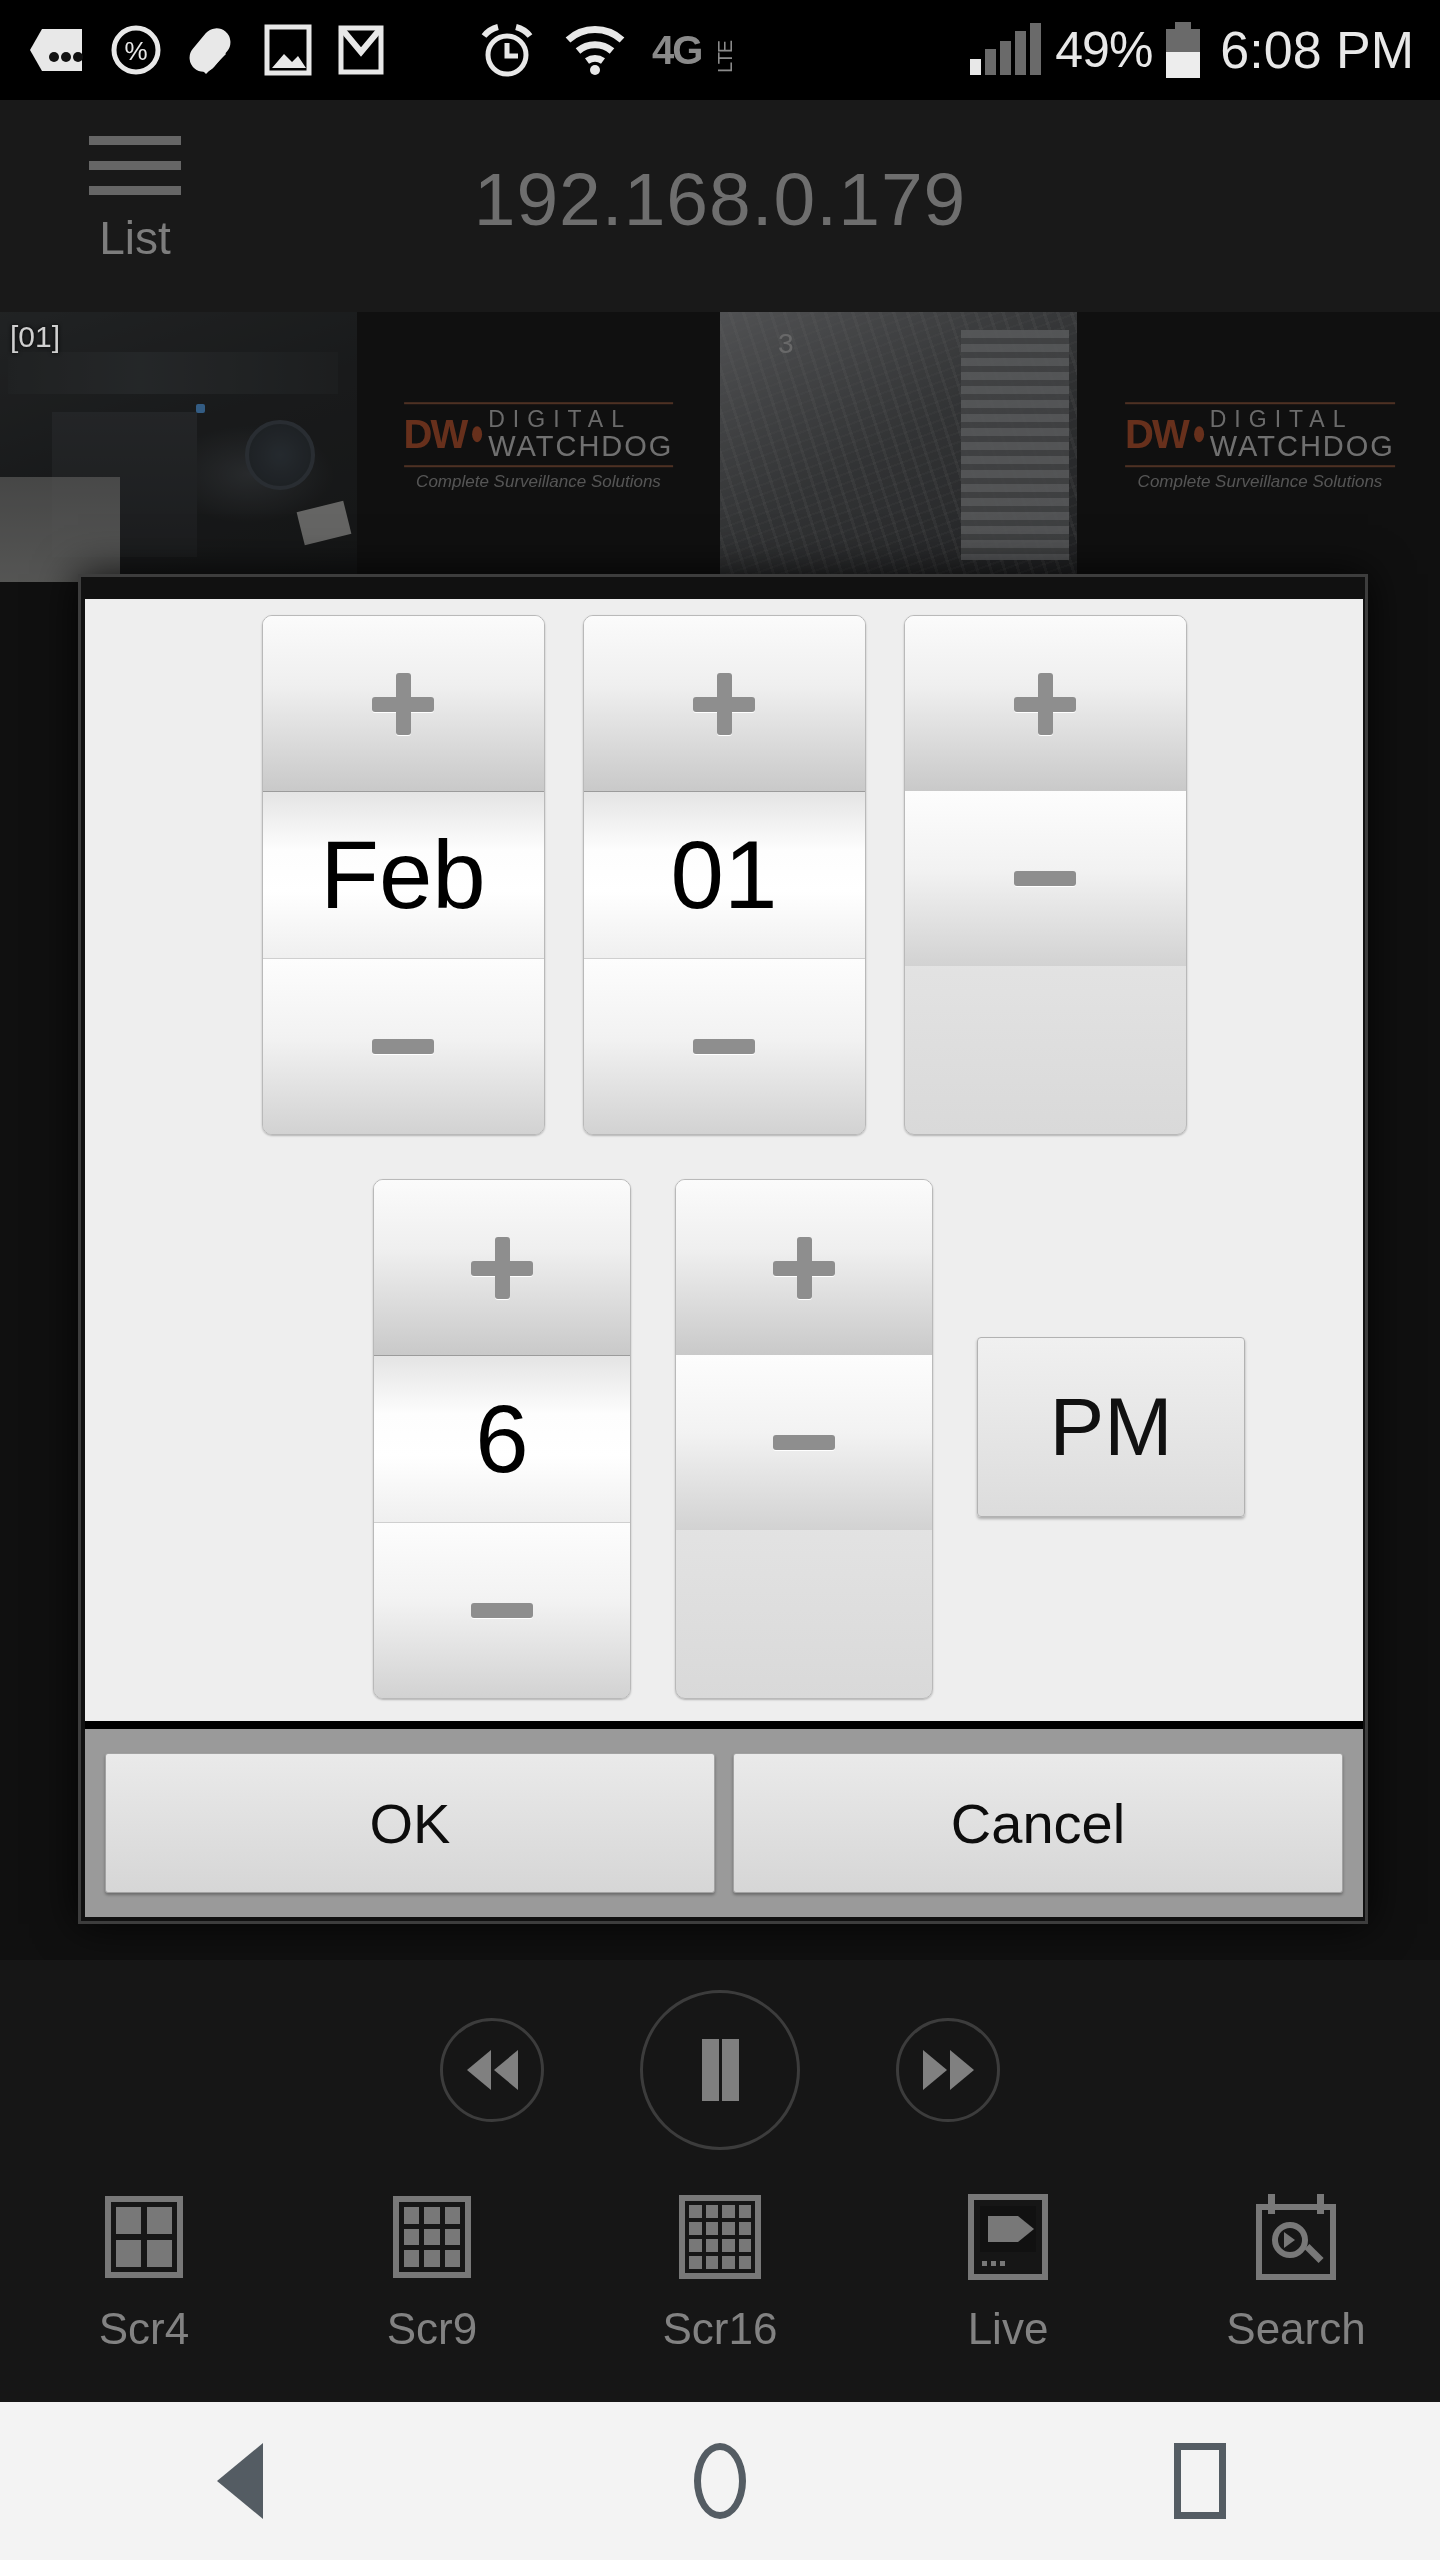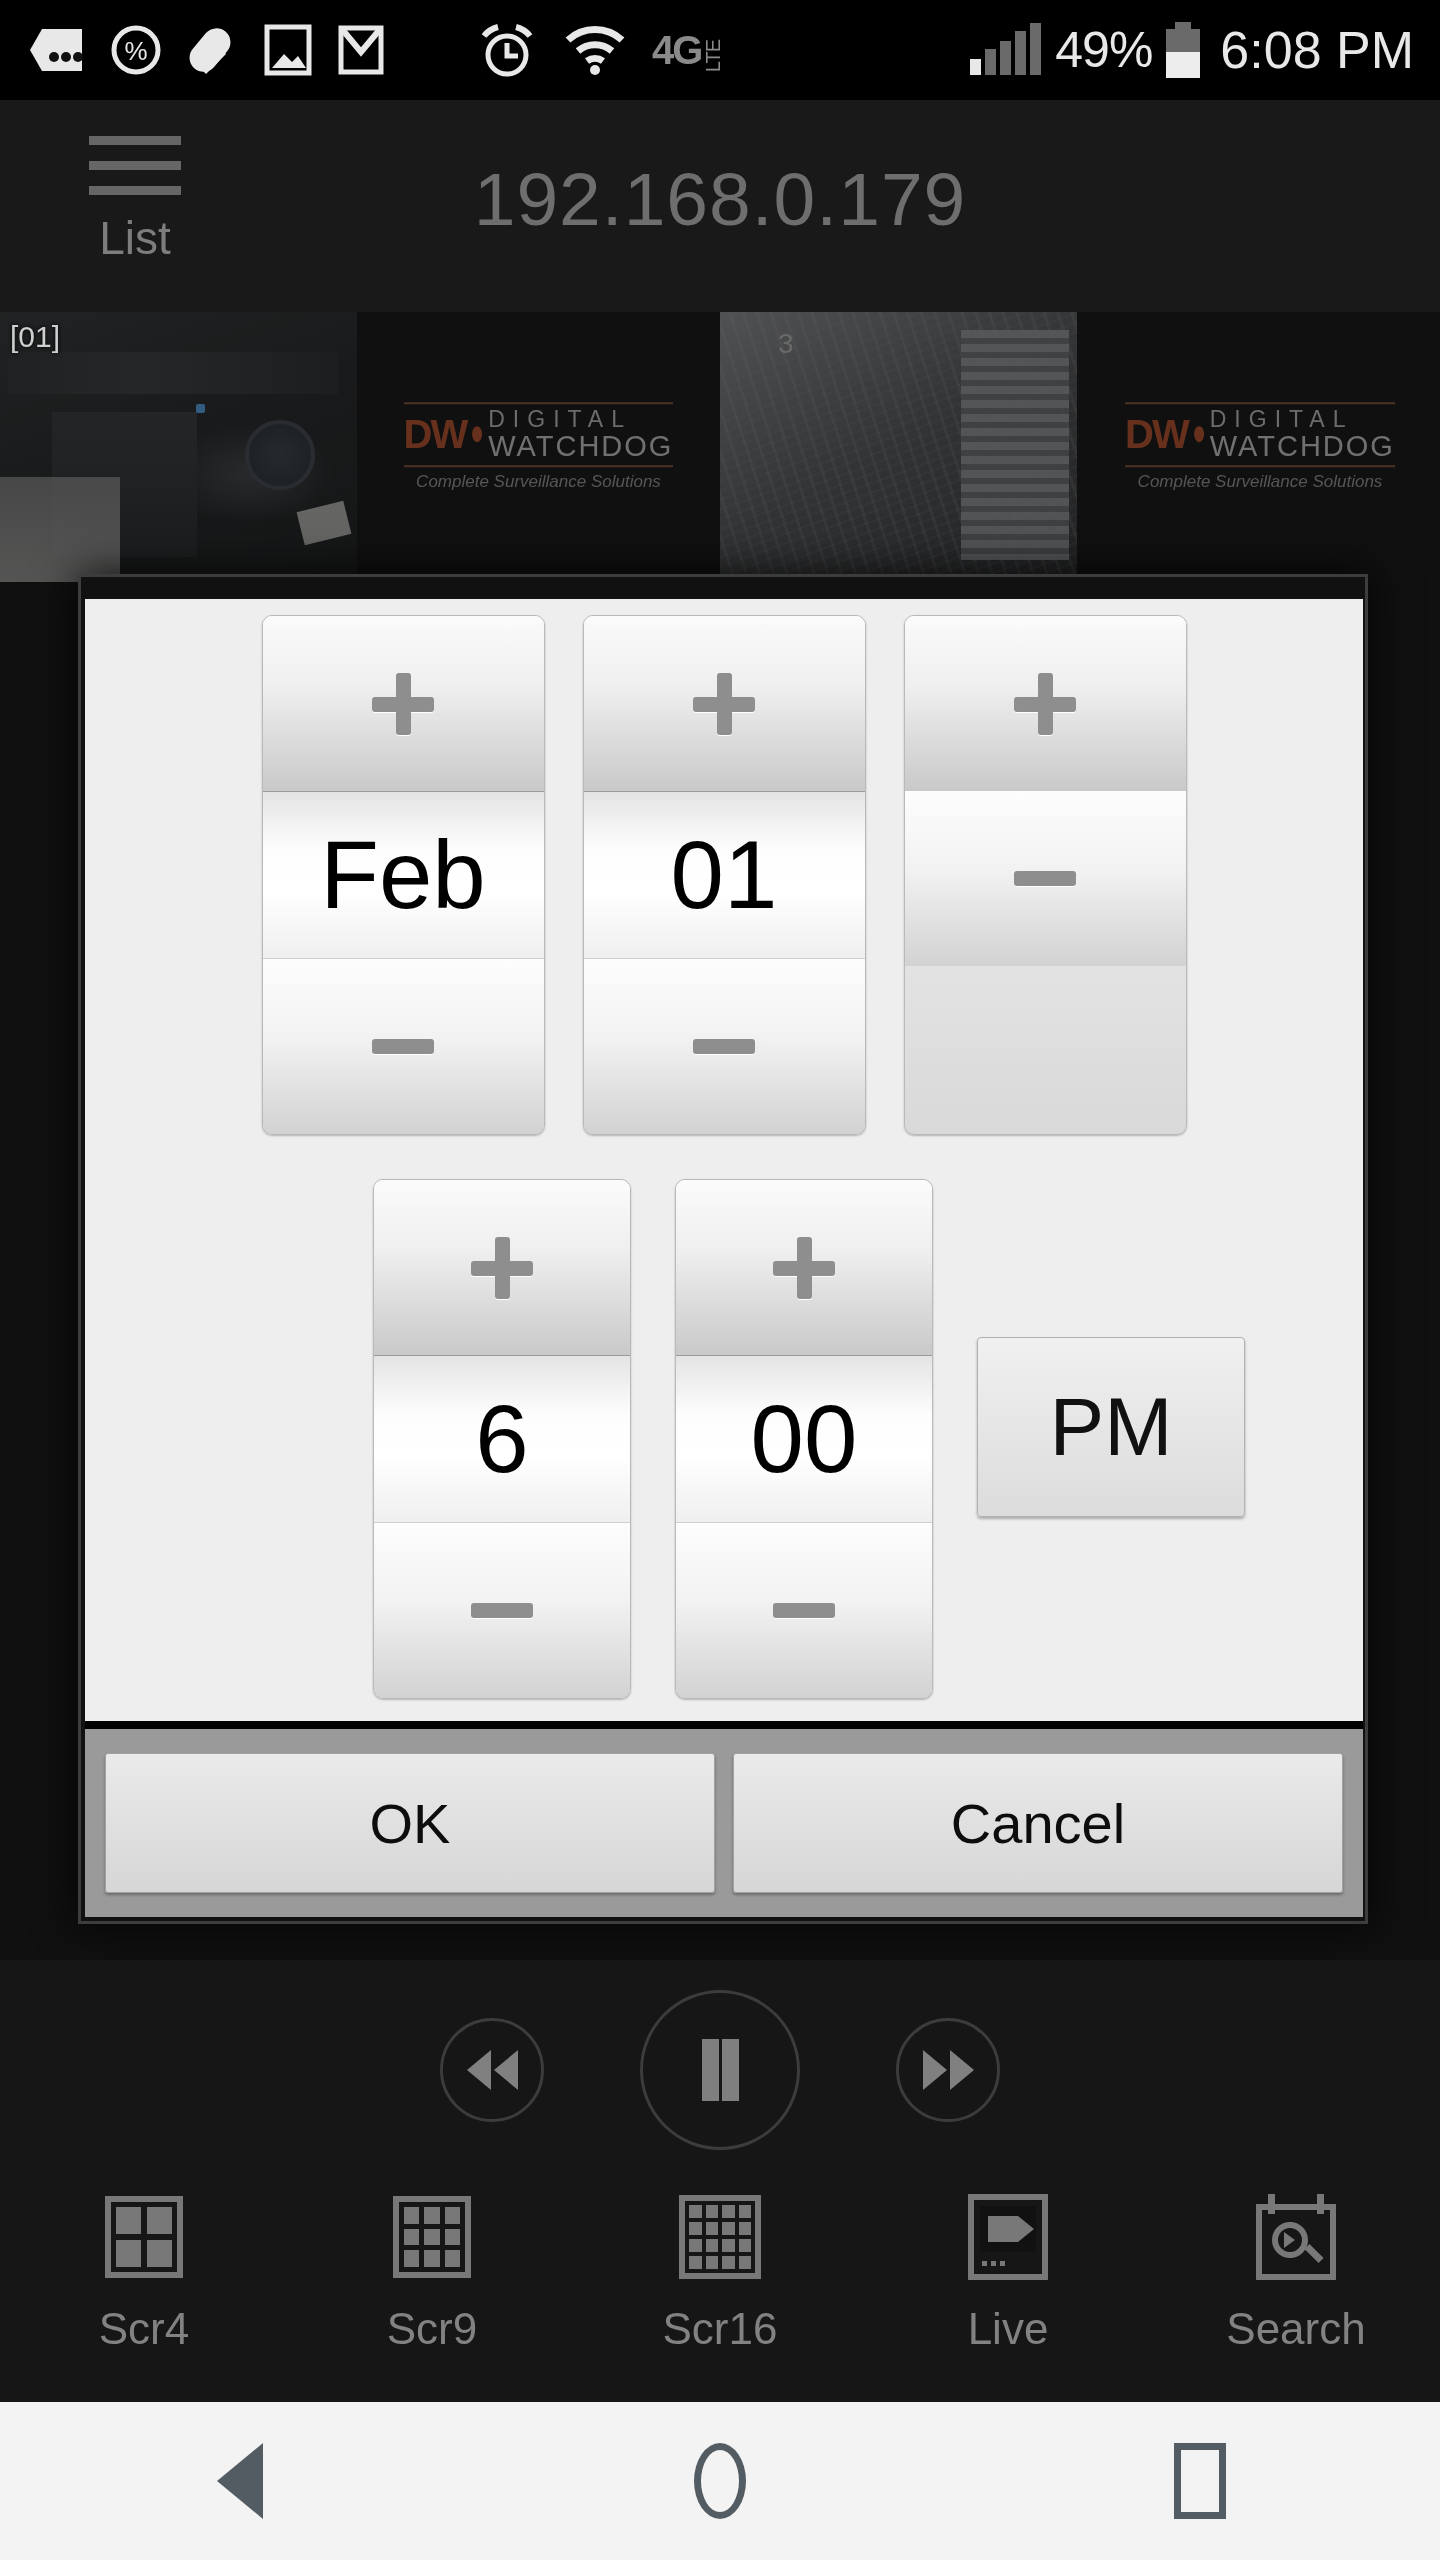--- a/index.html
+++ b/index.html
@@ -246,21 +246,21 @@
       <path d="M31 21 V34 H42" fill="none" stroke="#e8e8e8" stroke-width="5"></path>
       <path d="M8 14 A26 26 0 0 1 22 5" fill="none" stroke="#e8e8e8" stroke-width="6"></path>
       <path d="M54 14 A26 26 0 0 0 40 5" fill="none" stroke="#e8e8e8" stroke-width="6"></path>
     </svg>
     <svg class="sb-ico" width="62" height="52" viewBox="0 0 62 52">
       <path d="M4 16 A40 40 0 0 1 58 16" fill="none" stroke="#e8e8e8" stroke-width="7"></path>
       <path d="M14 27 A26 26 0 0 1 48 27" fill="none" stroke="#e8e8e8" stroke-width="7"></path>
       <path d="M23 37 A14 14 0 0 1 39 37" fill="none" stroke="#e8e8e8" stroke-width="7"></path>
       <circle cx="31" cy="46" r="5" fill="#e8e8e8"></circle>
     </svg>
-    <span style="display:flex;align-items:flex-end;gap:2px;">
+    <span style="display:flex;gap:14px;">
       <span class="lte">4G</span>
       <span style="color:#8a8a8a;font-size:20px;line-height:1;writing-mode:vertical-rl;transform:rotate(180deg);letter-spacing:-1px;">LTE</span>
     </span>
   </div>
   <div class="sb-right">
     <span class="bars">
       <i class="b1"></i>
         <i class="b2"></i>
         <i class="b3"></i>
         <i class="b4"></i>
@@ -397,21 +397,20 @@
           </div>
         <div class="sp-val">6</div>
         <div class="sp-btn down">
             <span class="minus"></span>
           </div>
       </div>
       <div class="spinner sm">
         <div class="sp-btn">
             <span class="plus"></span>
           </div>
-        <div class="sp-val">00</div>
         <div class="sp-btn down">
             <span class="minus"></span>
           </div>
       </div>
       <div class="ampm">PM</div>
     </div>
 
   </div>
 
   <div class="dlg-footer">

